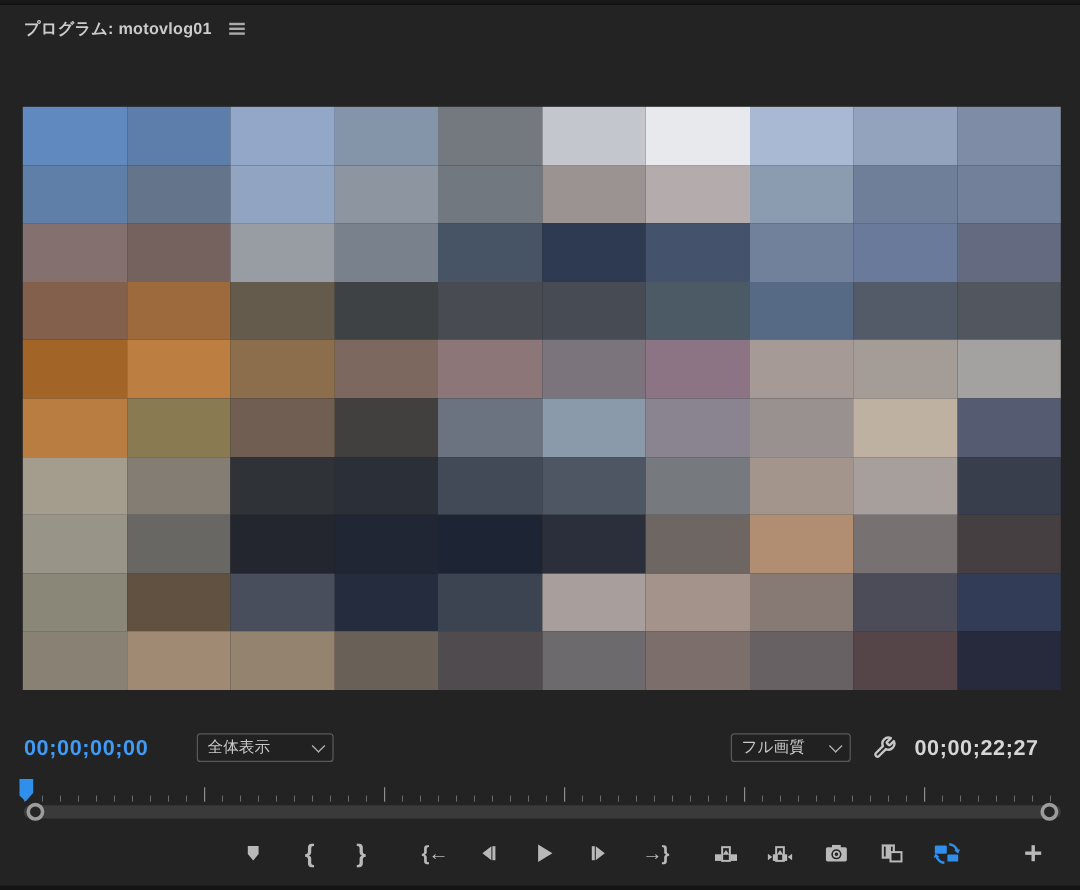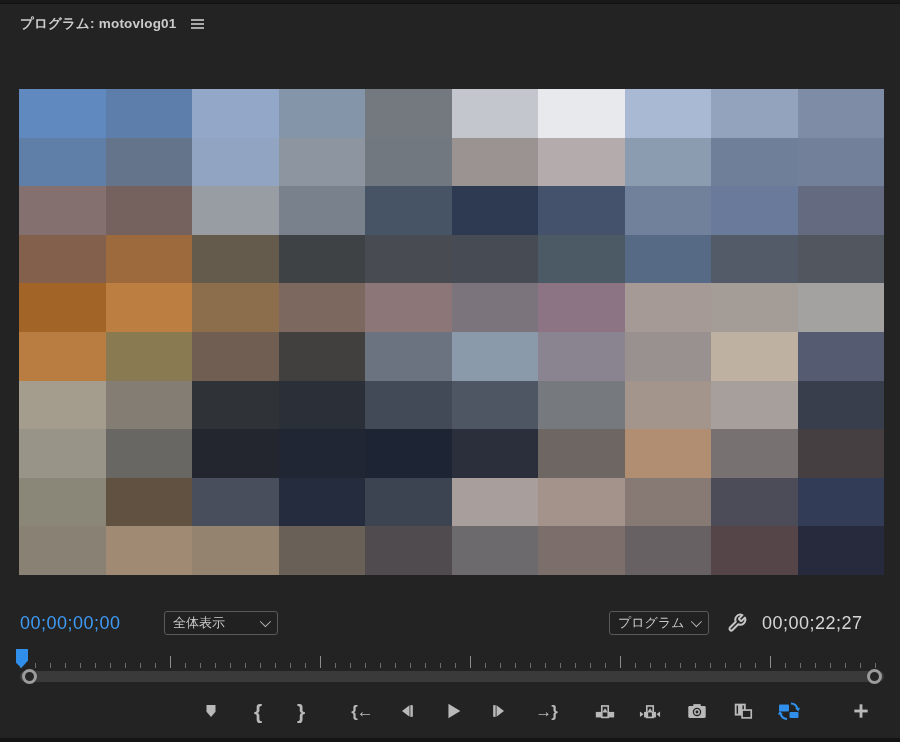--- a/index.html
+++ b/index.html
@@ -11,21 +11,21 @@
   #title-bar{position:absolute;left:20px;top:14px;height:20px;display:flex;align-items:center;gap:14px;text-align:right;}
   #panel-title{font-size:13.5px;font-weight:bold;color:#cbcbcb;letter-spacing:.2px;}
   .hamburger{display:inline-flex;flex-direction:column;gap:2px;cursor:pointer;}
   .hamburger i{display:block;width:13px;height:2px;background:#a9a9a9;}
   
   #preview{
     position:absolute;left:19px;top:89px;width:865px;height:486px;
     display:grid;grid-template-columns:repeat(10,1fr);grid-template-rows:repeat(10,1fr);
   }
   
-  .timecode{font-size:18px;font-weight:normal;letter-spacing:.5px;}
+  .timecode{font-size:18px;font-weight:bold;letter-spacing:.5px;}
   #tc-current{position:absolute;left:20px;top:613px;color:#3f9bf5;}
   #tc-duration{position:absolute;left:762px;top:613px;color:#d6d6d6;}
   .dropdown{
     position:absolute;top:611px;height:24px;background:#212121;border:1px solid #5a5a5a;border-radius:3px;
     display:flex;align-items:center;justify-content:space-between;padding:0 9px 0 8px;cursor:pointer;box-sizing:border-box;
   }
   #zoom-dropdown{left:164px;width:114px;}
   #quality-dropdown{left:609px;width:100px;}
   .dropdown .lbl{font-size:13px;color:#c9c9c9;}
   .chev{width:7px;height:7px;border-right:1.5px solid #b5b5b5;border-bottom:1.5px solid #b5b5b5;transform:rotate(45deg) translateY(-2px);}
@@ -175,21 +175,21 @@
     </div>
 
   <span id="tc-current" class="timecode">00;00;00;00</span>
 
   <div id="zoom-dropdown" class="dropdown">
     <span class="lbl">全体表示</span>
     <span class="chev"></span>
   </div>
 
   <div id="quality-dropdown" class="dropdown">
-    <span class="lbl">プログラム</span>
+    <span class="lbl">フル画質</span>
     <span class="chev"></span>
   </div>
 
   <div id="wrench-btn">
     <svg width="20" height="20" viewBox="0 0 24 24" fill="none" stroke="#c6c6c6" stroke-width="2.4" stroke-linecap="round" stroke-linejoin="round">
       <path d="M14.7 6.3a1 1 0 0 0 0 1.4l1.6 1.6a1 1 0 0 0 1.4 0l3.77-3.77a6 6 0 0 1-7.94 7.94l-6.91 6.91a2.12 2.12 0 0 1-3-3l6.91-6.91a6 6 0 0 1 7.94-7.94l-3.76 3.76z"></path>
     </svg>
   </div>
 
   <span id="tc-duration" class="timecode">00;00;22;27</span>

